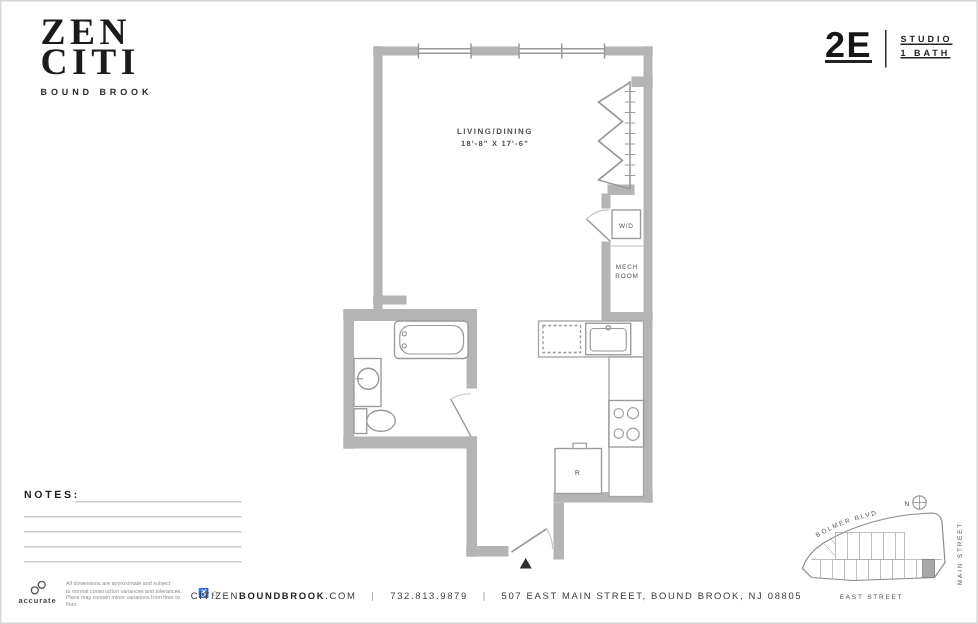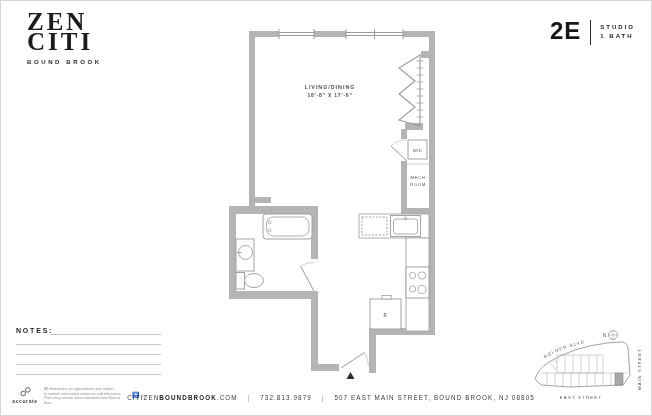--- a/index.html
+++ b/index.html
@@ -6,21 +6,21 @@
   .page{
     position:relative;width:652px;height:416px;background:#fff;
     border:1px solid #d6d6d6;box-sizing:border-box;overflow:hidden;
     font-family:"Liberation Sans",sans-serif;color:#222;
   }
   
   .logo{position:absolute;left:26px;top:11px;color:#1b1b1b;}
   .logo .big{font-family:"Liberation Serif",serif;font-weight:bold;font-size:25px;line-height:20px;letter-spacing:3px;}
   .logo .sub{margin-top:7px;font-size:6px;font-weight:bold;letter-spacing:2.6px;color:#2a2a2a;}
   
-  .unitblock{position:absolute;right:16px;top:18px;display:flex;align-items:flex-start;gap:9px;}
+  .unitblock{position:absolute;right:16px;top:18px;display:flex;align-items:flex-start;gap:9px;text-decoration:underline;}
   .unit-number{font-size:24px;font-weight:bold;letter-spacing:1px;color:#161616;line-height:24px;}
   .unit-divider{width:1px;height:25px;background:#2c2c2c;margin-top:1px;}
   .unit-meta{font-size:6px;font-weight:bold;letter-spacing:2px;color:#1d1d1d;line-height:9px;margin-top:4px;}
   
   .plan{position:absolute;left:0;top:0;width:652px;height:416px;}
   
   .notes-label{position:absolute;left:15px;top:326px;font-size:7px;font-weight:bold;letter-spacing:1.8px;color:#1f1f1f;}
   .notes-line{position:absolute;height:1px;background:#c9c9c9;}
   
   .legal{position:absolute;left:11px;top:386px;display:flex;gap:6px;align-items:flex-start;}

